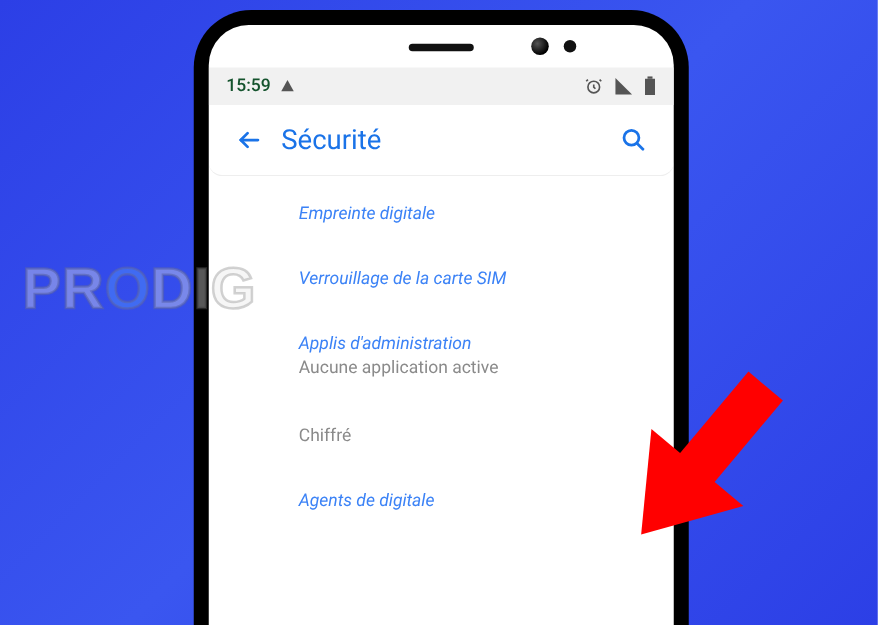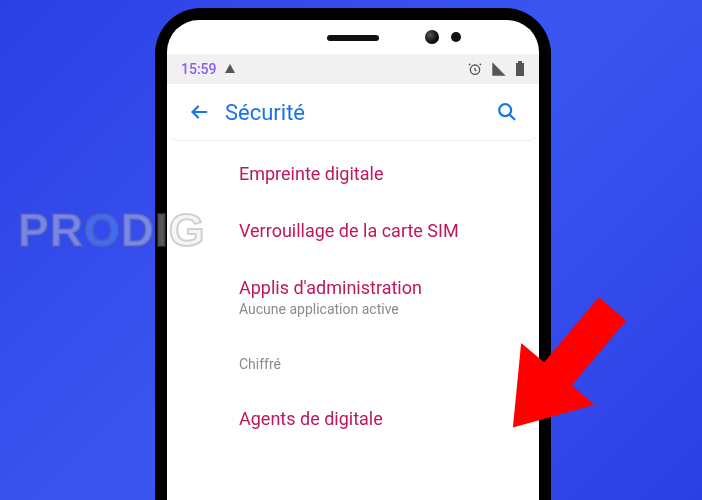--- a/index.html
+++ b/index.html
@@ -82,21 +82,21 @@
   
   .status-bar {
     position: relative;
     height: 30px;
     margin-top: 34px;
     background: #f1f1f1;
     display: flex;
     align-items: center;
     padding: 0 14px;
     font-size: 14px;
-    color: #8b5cf6;
+    color: #14532d;
   }
   .status-left {
     display: flex;
     align-items: center;
     gap: 8px;
     font-weight: 500;
   }
   .status-right {
     margin-left: auto;
     display: flex;
@@ -149,22 +149,23 @@
 
   
   .list {
     padding: 4px 0;
   }
   .row {
     padding: 18px 24px 18px 72px;
     cursor: pointer;
   }
   .row .primary {
-    font-size: 18px;
-    color: #be185d;
+    font-size: 14px;
+    color: #3b82f6;
+    font-style: italic;
   }
   .row .secondary {
     font-size: 14px;
     color: #8a8a8a;
     margin-top: 3px;
   }
 
   
   .watermark {
     position: absolute;

